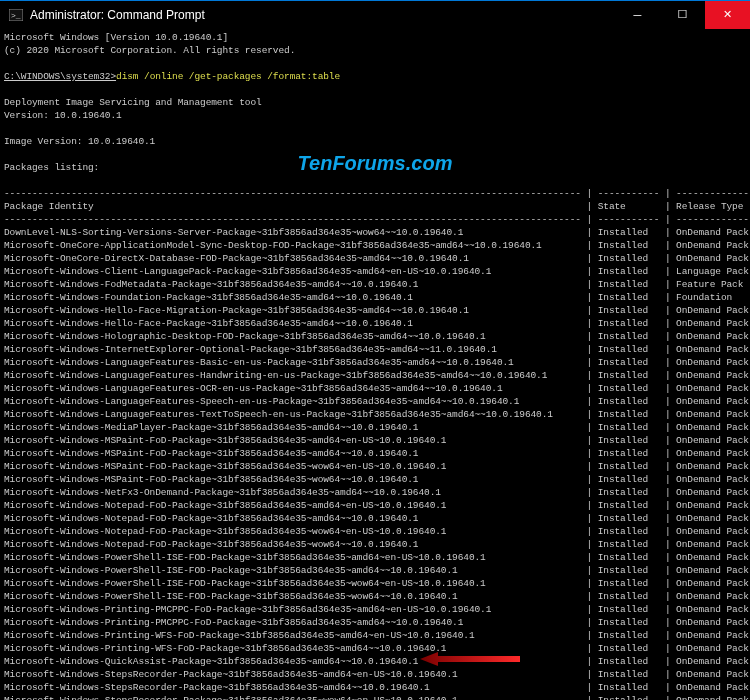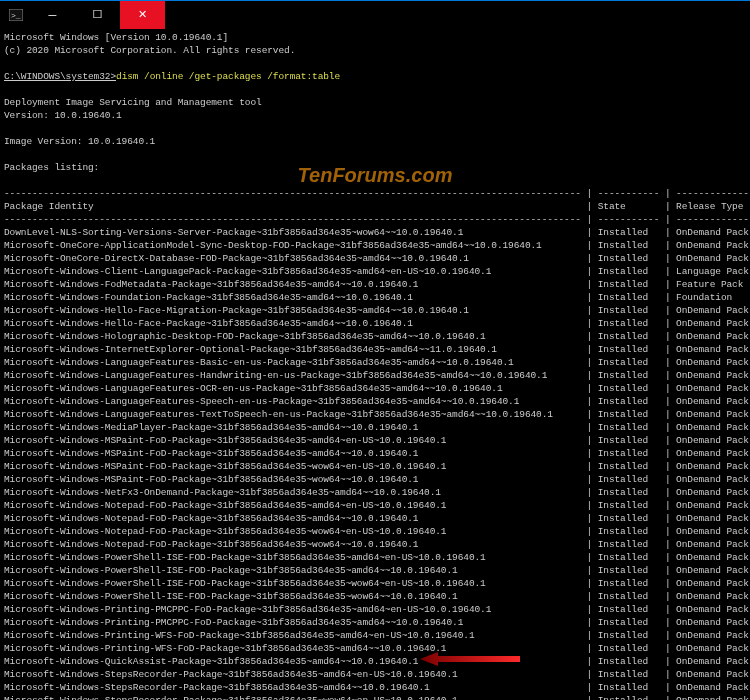--- a/index.html
+++ b/index.html
@@ -44,28 +44,28 @@
   .terminal {
     padding: 3px 0 0 4px;
     line-height: 13px;
     white-space: pre;
     letter-spacing: -0.1px;
   }
   .prompt { color: #ccc; text-decoration: underline; }
   .cmd { color: #dede4e; }
   .watermark {
     position: absolute;
-    top: 164px;
+    top: 152px;
     left: 50%;
     transform: translateX(-50%);
     font-family: Arial, sans-serif;
     font-size: 20px;
     font-weight: bold;
     font-style: italic;
-    color: #a16207;
+    color: #0ea5e9;
     text-shadow: 0 0 6px rgba(0,0,0,.9), 1px 1px 3px rgba(0,0,0,.9);
     pointer-events: none;
     z-index: 10;
   }
   .arrow {
     position: absolute;
     left: 420px;
     top: 650px;
     pointer-events: none;
   }
@@ -73,20 +73,21 @@
 </head>
 <body>
 
 <div class="titlebar">
   <span class="titlebar-icon">
     <svg width="14" height="12" viewBox="0 0 14 12">
         <rect x="0" y="0" width="14" height="12" fill="#111" stroke="#888"></rect>
         <text x="2" y="9" font-size="8" fill="#ccc">&gt;_</text>
       </svg>
   </span>
+  <span class="titlebar-title">Administrator: Command Prompt</span>
   <div class="winbtn">─</div>
   <div class="winbtn">☐</div>
   <div class="winbtn close">✕</div>
 </div>
 
 <div class="terminal" id="term">Microsoft Windows [Version 10.0.19640.1]
 (c) 2020 Microsoft Corporation. All rights reserved.
 
 <span class="prompt">C:\WINDOWS\system32&gt;</span><span class="cmd">dism /online /get-packages /format:table</span>
 

